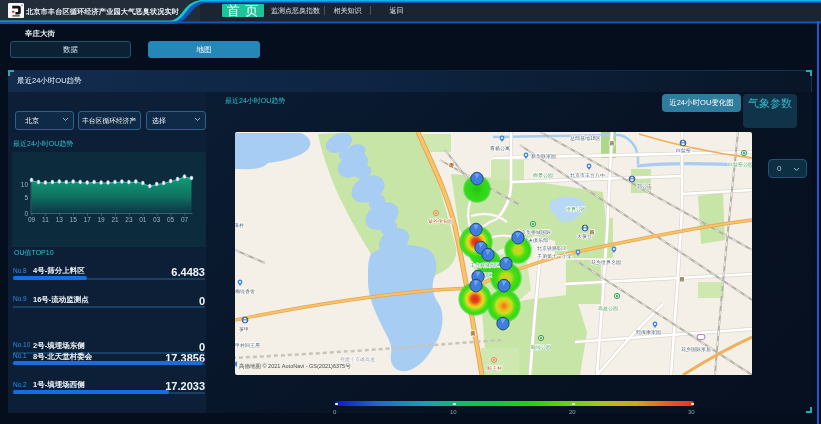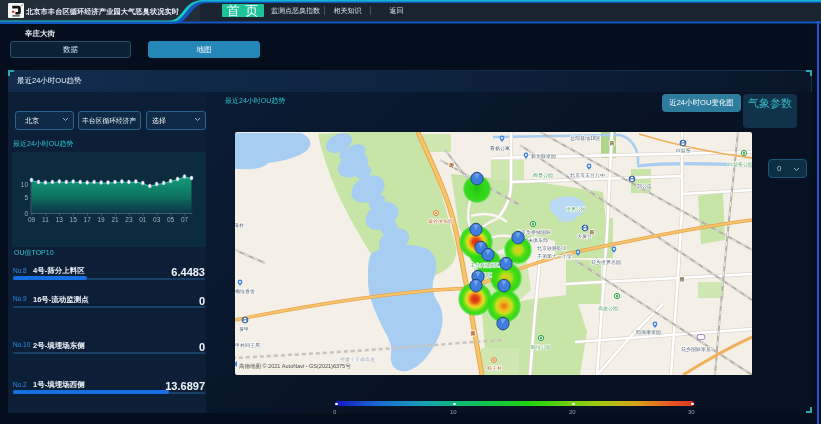--- a/index.html
+++ b/index.html
@@ -213,24 +213,31 @@
         <span class="nm">16号-流动监测点</span>
         <span class="val">0</span>
 <div class="track"></div>
 </div>
 <div class="rrow" style="top:79px">
 <span class="no">No.10</span>
         <span class="nm">2号-填埋场东侧</span>
         <span class="val">0</span>
 <div class="track"></div>
 </div>
+<div class="rrow" style="top:90px">
+<span class="no">No.1</span>
+        <span class="nm">8号-北天堂村委会</span>
+        <span class="val">17.3856</span>
+<div class="track"></div>
+        <div class="fill" style="width:190px"></div>
+</div>
 <div class="rrow" style="top:118.5px">
 <span class="no">No.2</span>
         <span class="nm">1号-填埋场西侧</span>
-        <span class="val">13.6897</span>
+        <span class="val">17.2033</span>
 <div class="track"></div>
         <div class="fill" style="width:156px"></div>
 </div>
 </div>
 
   <div class="abs" id="rcol"></div>
   <div class="teallab" id="rlab">最近24小时OU趋势</div>
   <div class="abs" id="btnA">近24小时OU变化图</div>
   <div class="abs" id="btnB">气象参数</div>
   <div class="abs" id="drop2">0<span class="chev" style="position:absolute;right:6px;top:7px">

